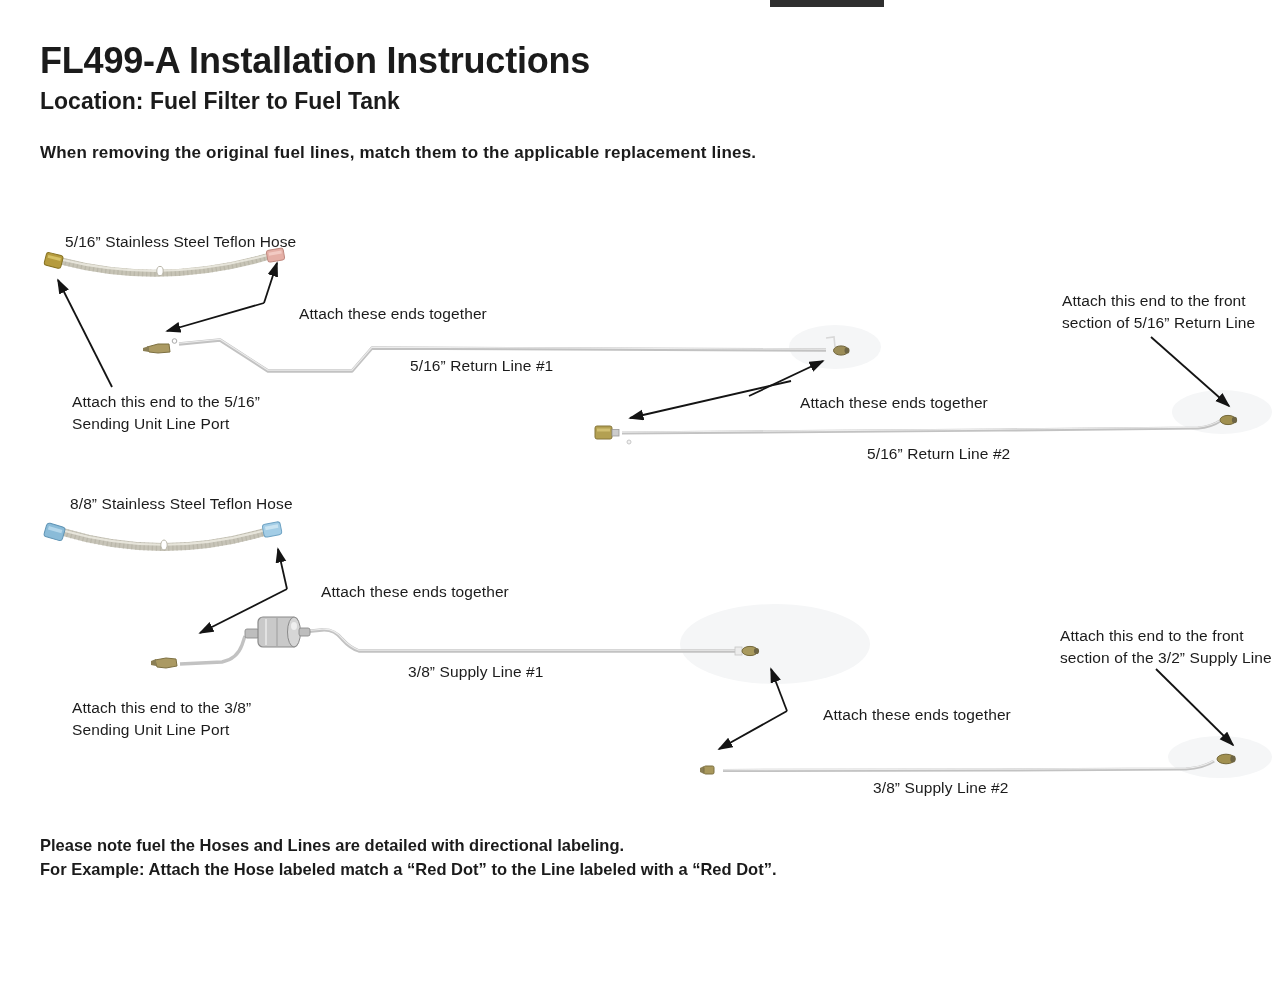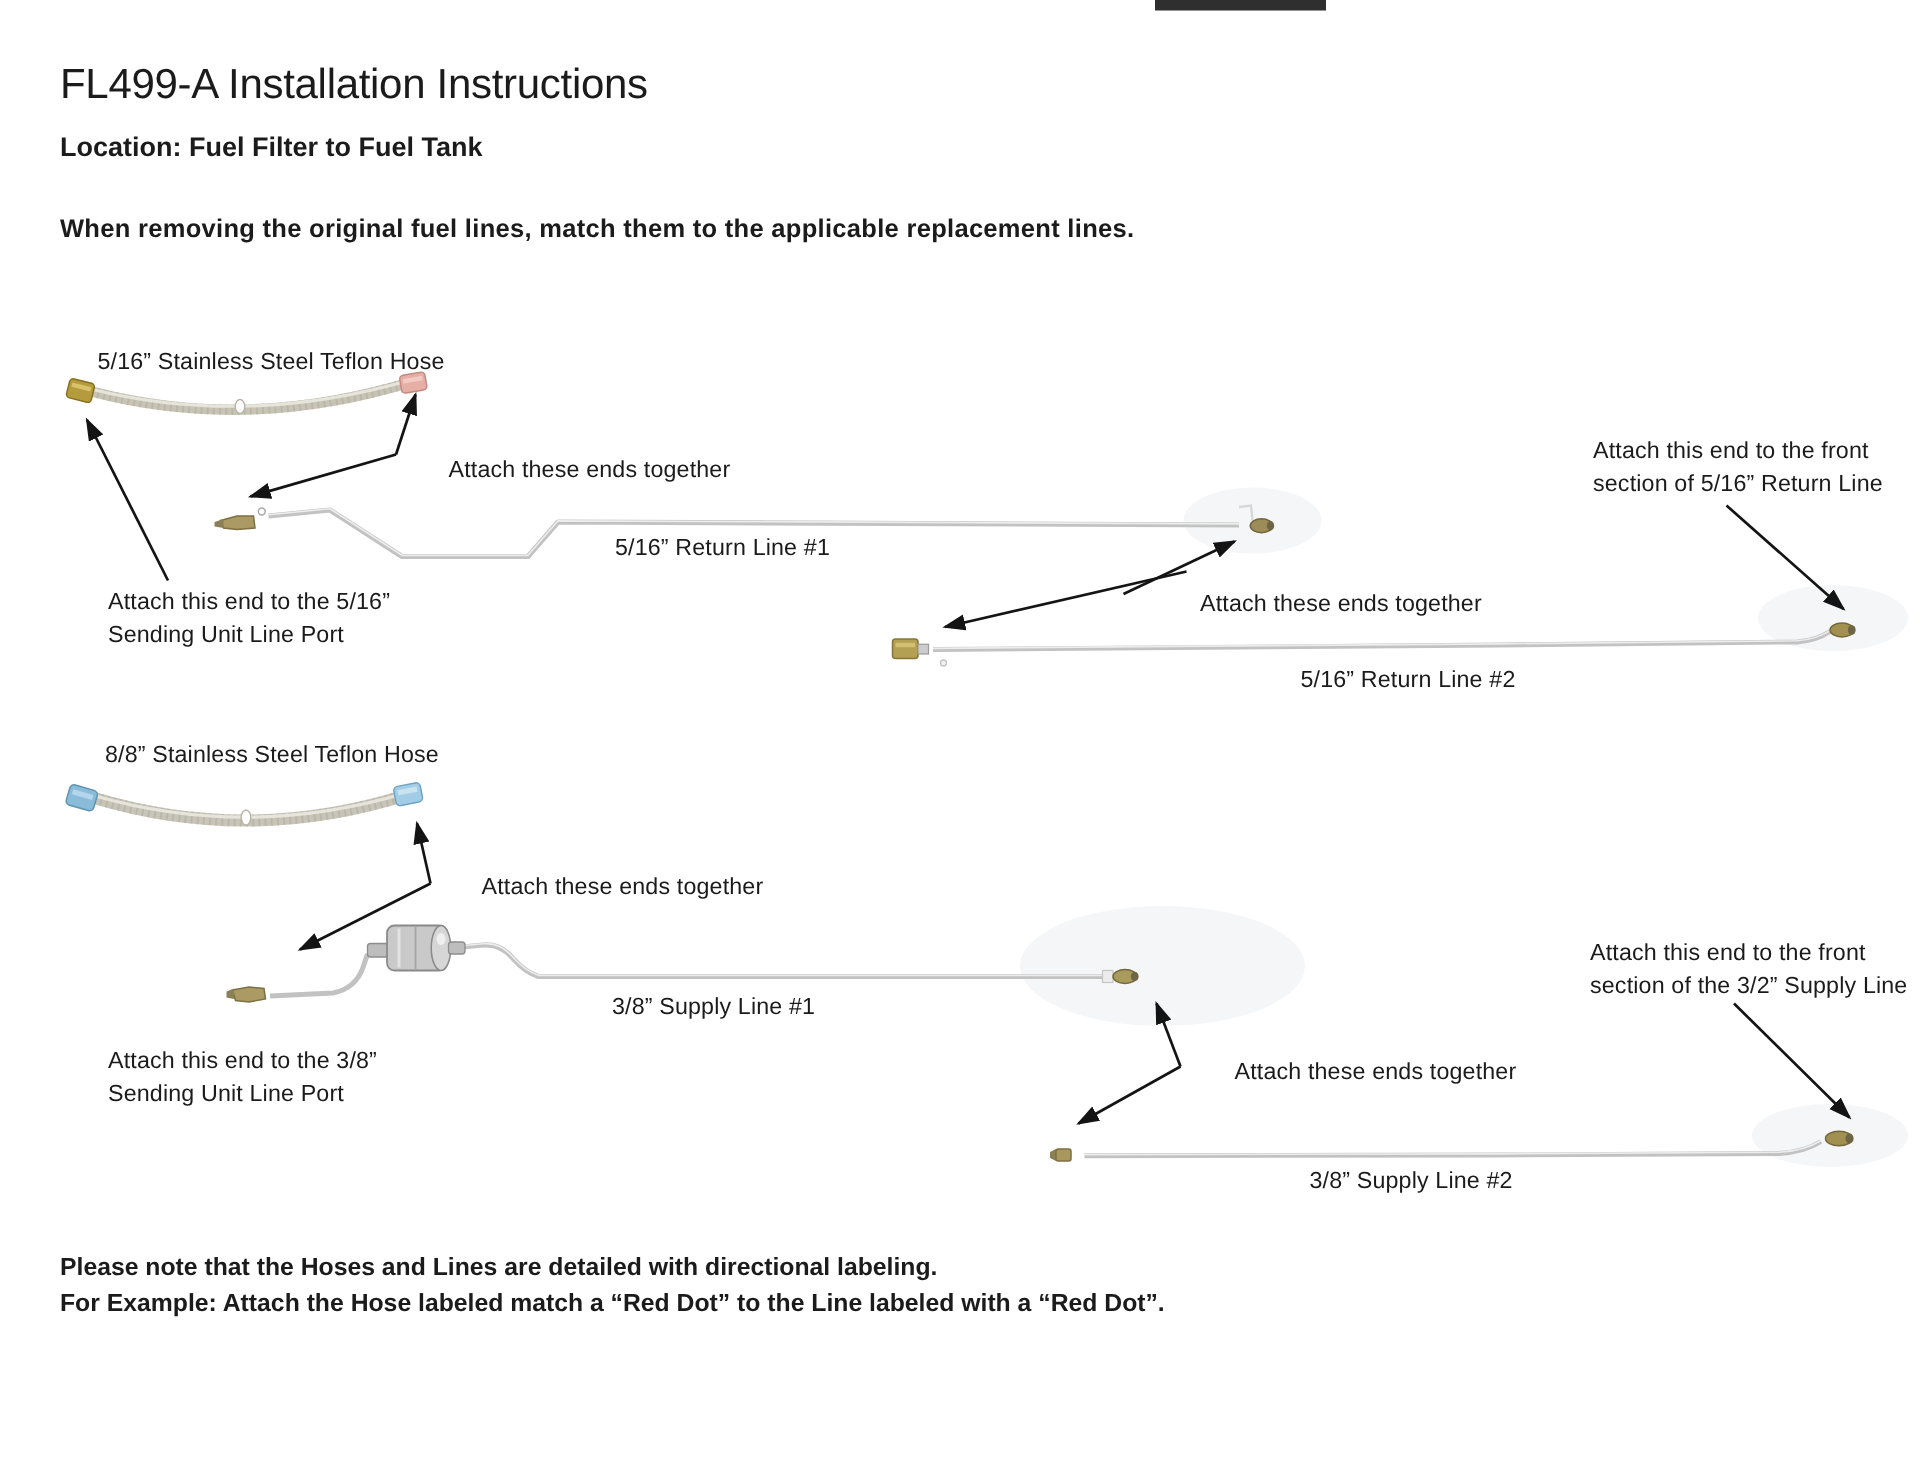--- a/index.html
+++ b/index.html
@@ -1,20 +1,20 @@
 <!DOCTYPE html>
 <html><head>
 <meta charset="utf-8">
 <style>
   html,body{margin:0;padding:0;}
   body{width:1280px;height:989px;background:#ffffff;position:relative;overflow:hidden;
        font-family:"Liberation Sans", sans-serif;color:#1b1b1b;}
   .abs{position:absolute;}
-  .ttl{font-size:28px;font-weight:normal;letter-spacing:-0.2px;white-space:nowrap;}
-  .sub{font-size:18px;font-weight:bold;white-space:nowrap;}
+  .ttl{font-size:36px;font-weight:bold;letter-spacing:-0.2px;white-space:nowrap;}
+  .sub{font-size:23px;font-weight:bold;white-space:nowrap;}
   .intro{font-size:17px;font-weight:bold;white-space:nowrap;letter-spacing:0.2px;}
   .lbl{position:absolute;font-size:15.5px;line-height:21.5px;white-space:nowrap;letter-spacing:0.1px;margin-left:32px;}
   .ctr{text-align:left;}
   .note{font-size:16.5px;font-weight:bold;white-space:nowrap;}
   #topbar{position:absolute;left:770px;top:0;width:114px;height:7px;background:#2f2f2f;}
   svg{position:absolute;left:0;top:0;}
 </style>
 </head>
 <body>
 
@@ -161,14 +161,14 @@
 </div>
 
 <div class="lbl ctr" style="left:1028px;top:625px;width:234px;">
   <div>Attach this end to the front</div>
   <div>section of the 3/2” Supply Line</div>
 </div>
 
 <div class="lbl" style="left:791px;top:704px;">Attach these ends together</div>
 <div class="lbl" style="left:841px;top:777px;">3/8” Supply Line #2</div>
 
-<div class="abs note" style="left:40px;top:836px;">Please note that the Hoses and Lines are detailed with directional labeling.</div>
+<div class="abs note" style="left:40px;top:836px;">Please note fuel the Hoses and Lines are detailed with directional labeling.</div>
 <div class="abs note" style="left:40px;top:860px;">For Example: Attach the Hose labeled match a “Red Dot” to the Line labeled with a “Red Dot”.</div>
 
 </body></html>

